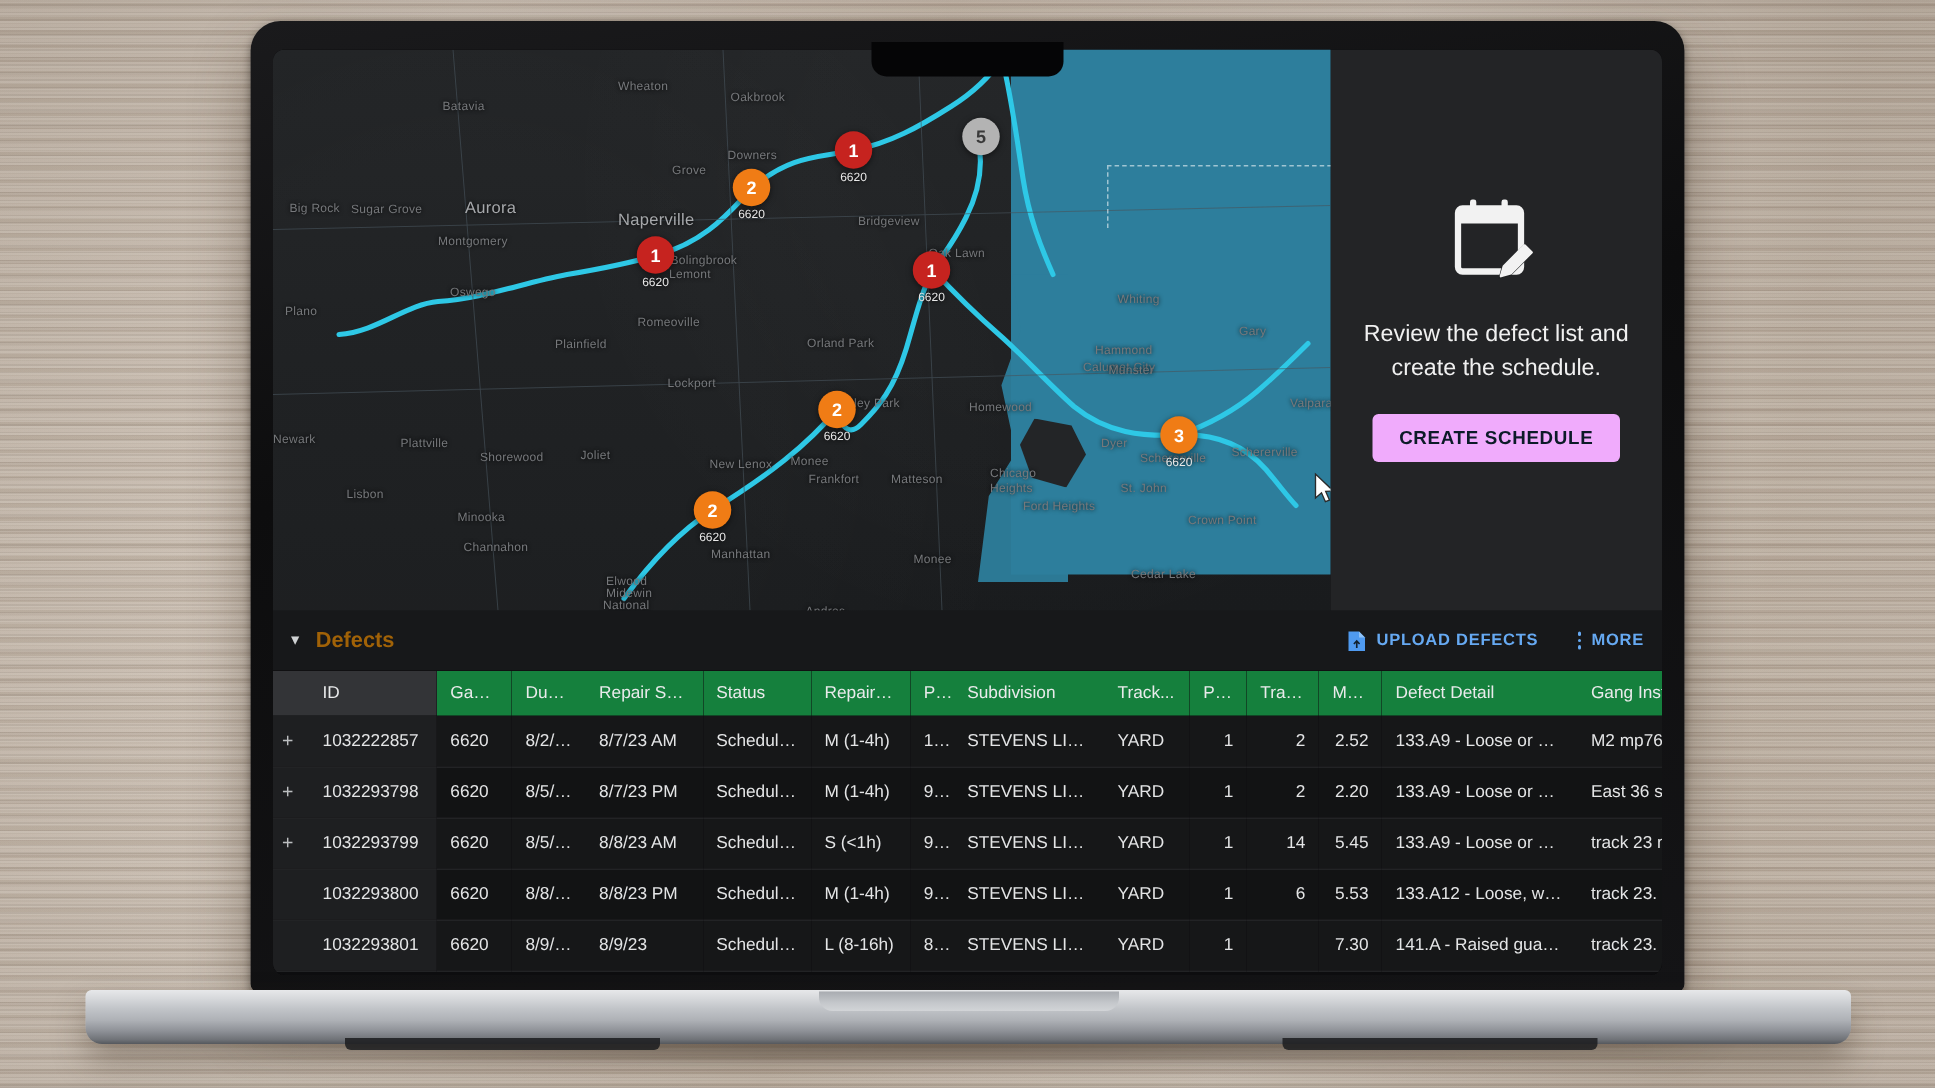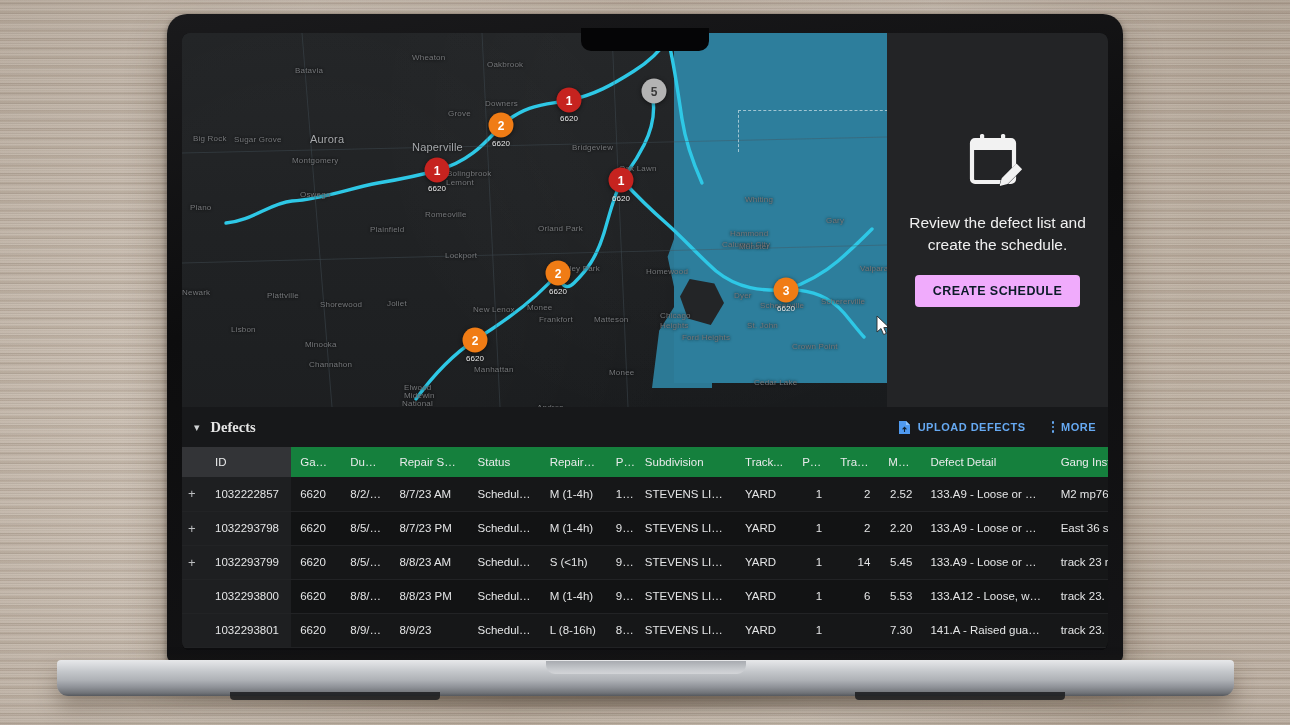--- a/index.html
+++ b/index.html
@@ -225,21 +225,21 @@
   
   .defects-bar {
     height: 40px;
     background: #17181a;
     display: flex; align-items: center;
     padding: 0 12px 0 12px;
     flex: none;
   }
   .defects-title-wrap { display: flex; align-items: center; gap: 11px; }
   .chevron { color: #cfd1d3; font-size: 11px; line-height: 1; cursor: pointer; }
-  .defects-title { color: #e5e5e5; font-size: 14.5px; font-weight: 700; font-family: Liberation Serif, serif; }
+  .defects-title { color: #a16207; font-size: 14.5px; font-weight: 700; }
   .bar-spacer { flex: 1; }
   .bar-action {
     display: flex; align-items: center; gap: 7px;
     color: #66a9f2; font-size: 11px; font-weight: 700;
     letter-spacing: .5px; cursor: pointer;
     margin-left: 26px;
   }
   .dots-v { display:flex; flex-direction:column; gap:2px; align-items:center; }
   .dots-v i { width:2.5px; height:2.5px; border-radius:50%; background:#66a9f2; display:block; }
 

